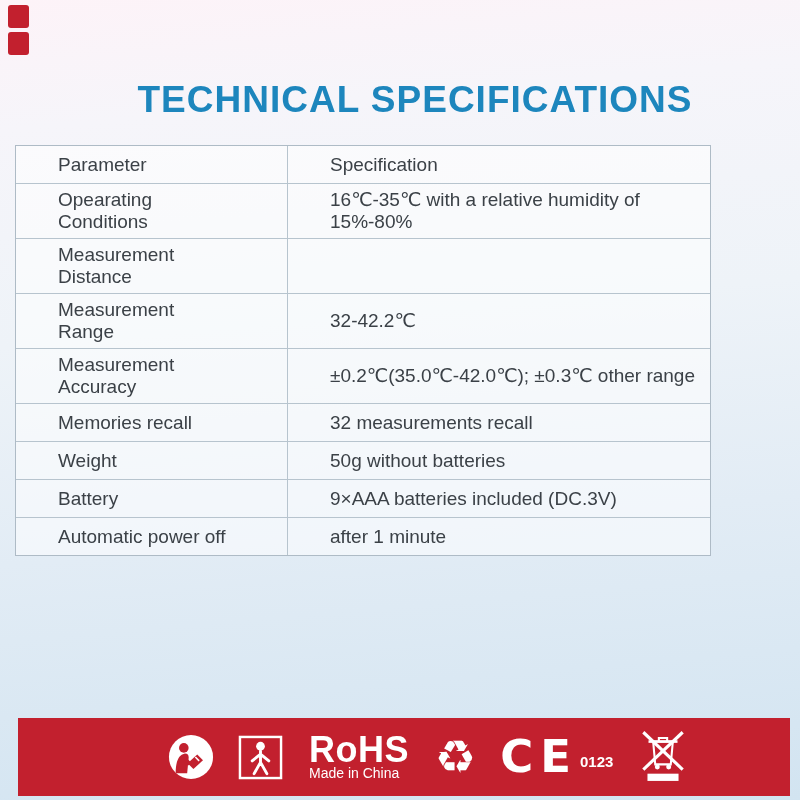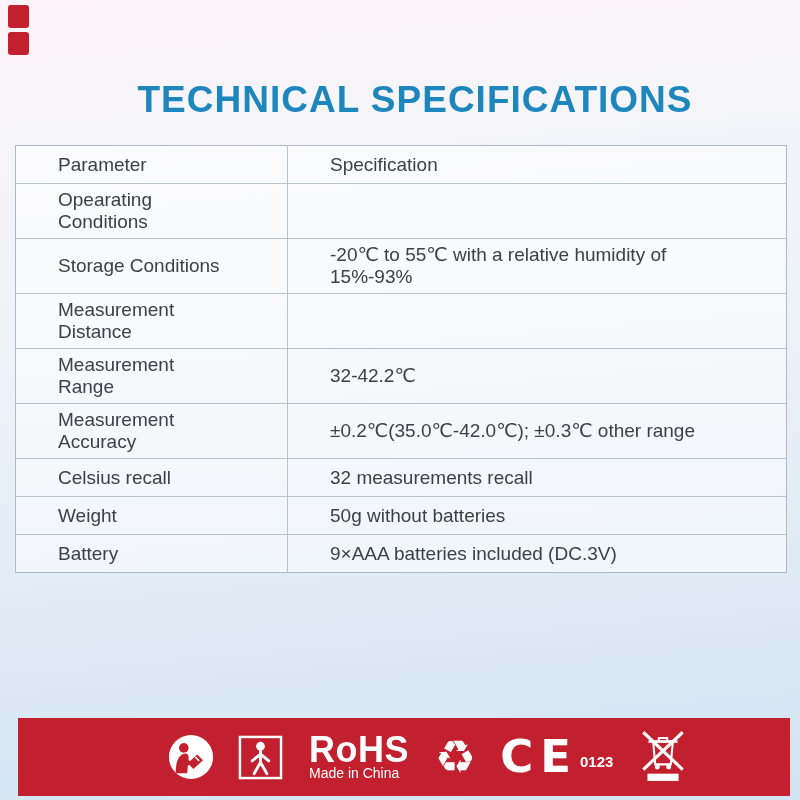--- a/index.html
+++ b/index.html
@@ -9,21 +9,21 @@
     background:linear-gradient(175deg,#fdf3f8 0%,#f6f5fa 15%,#eef3f8 40%,#e2ecf5 65%,#d2e4f1 100%);
   }
   .corner-tab{position:absolute;left:8px;width:21px;height:23px;background:#c2202e;border-radius:3px;}
   .corner-tab.t1{top:5px;}
   .corner-tab.t2{top:32px;}
   .title{
     position:absolute;top:79px;left:30px;width:770px;text-align:center;
     font-size:37px;font-weight:bold;color:#1d86bd;letter-spacing:1px;
   }
   .spec-table{
-    position:absolute;left:15px;top:145px;width:772px;box-sizing:border-box;
+    position:absolute;left:15px;top:145px;width:696px;box-sizing:border-box;
     border:1px solid #aebbc6;background:rgba(255,255,255,0.55);
   }
   .trow{display:flex;border-bottom:1px solid #b7c4ce;min-height:37px;}
   .trow:last-child{border-bottom:none;}
   .cell{
     display:flex;align-items:center;box-sizing:border-box;
     padding:5px 10px 5px 42px;font-size:19px;line-height:22px;color:#3b4147;
     white-space:pre-line;
   }
   .cell.param{width:272px;border-right:1px solid #b7c4ce;}
@@ -54,61 +54,62 @@
   <div class="trow">
     <div class="cell param">Parameter</div>
     <div class="cell spec">Specification</div>
   </div>
   <div id="table-body">
 
 
   <div class="trow">
     <div class="cell param">Opearating
 Conditions</div>
+    <div class="cell spec">16℃-35℃ with a relative humidity of
+15%-80%</div>
   </div>
 
-  <div class="trow">
-    <div class="cell param">Storage Conditions</div>
-    <div class="cell spec">-20℃ to 55℃ with a relative humidity of
-15%-93%</div>
-  </div>
 
   <div class="trow">
     <div class="cell param">Measurement
 Distance</div>
   </div>
 
   <div class="trow">
     <div class="cell param">Measurement
 Range</div>
     <div class="cell spec">32-42.2℃</div>
   </div>
 
   <div class="trow">
     <div class="cell param">Measurement
 Accuracy</div>
     <div class="cell spec">±0.2℃(35.0℃-42.0℃);  ±0.3℃ other range</div>
   </div>
 
   <div class="trow">
-    <div class="cell param">Celsius recall</div>
+    <div class="cell param">Memories recall</div>
     <div class="cell spec">32 measurements recall</div>
   </div>
 
 
   <div class="trow">
     <div class="cell param">Weight</div>
     <div class="cell spec">50g without batteries</div>
   </div>
 
   <div class="trow">
     <div class="cell param">Battery</div>
     <div class="cell spec">9×AAA batteries included (DC.3V)</div>
   </div>
 
+  <div class="trow">
+    <div class="cell param">Automatic power off</div>
+    <div class="cell spec">after 1 minute</div>
+  </div>
 </div>
 </div>
 
 <div class="footer-bar">
 
   <svg class="icon" width="46" height="46" viewBox="0 0 48 48">
     <circle cx="24" cy="24" r="23" fill="#ffffff"></circle>
     <circle cx="16.5" cy="14.5" r="5" fill="#c2202e"></circle>
     <path d="M8 41 C8 28 11.5 21.5 17 20.5 C20.5 20 22 22.5 21.5 25.5 L20 41 Z" fill="#c2202e"></path>
     <path d="M20.5 30.5 L30.5 21.5 L36.5 27.5 L26.5 36.5 Z" fill="#c2202e"></path>

